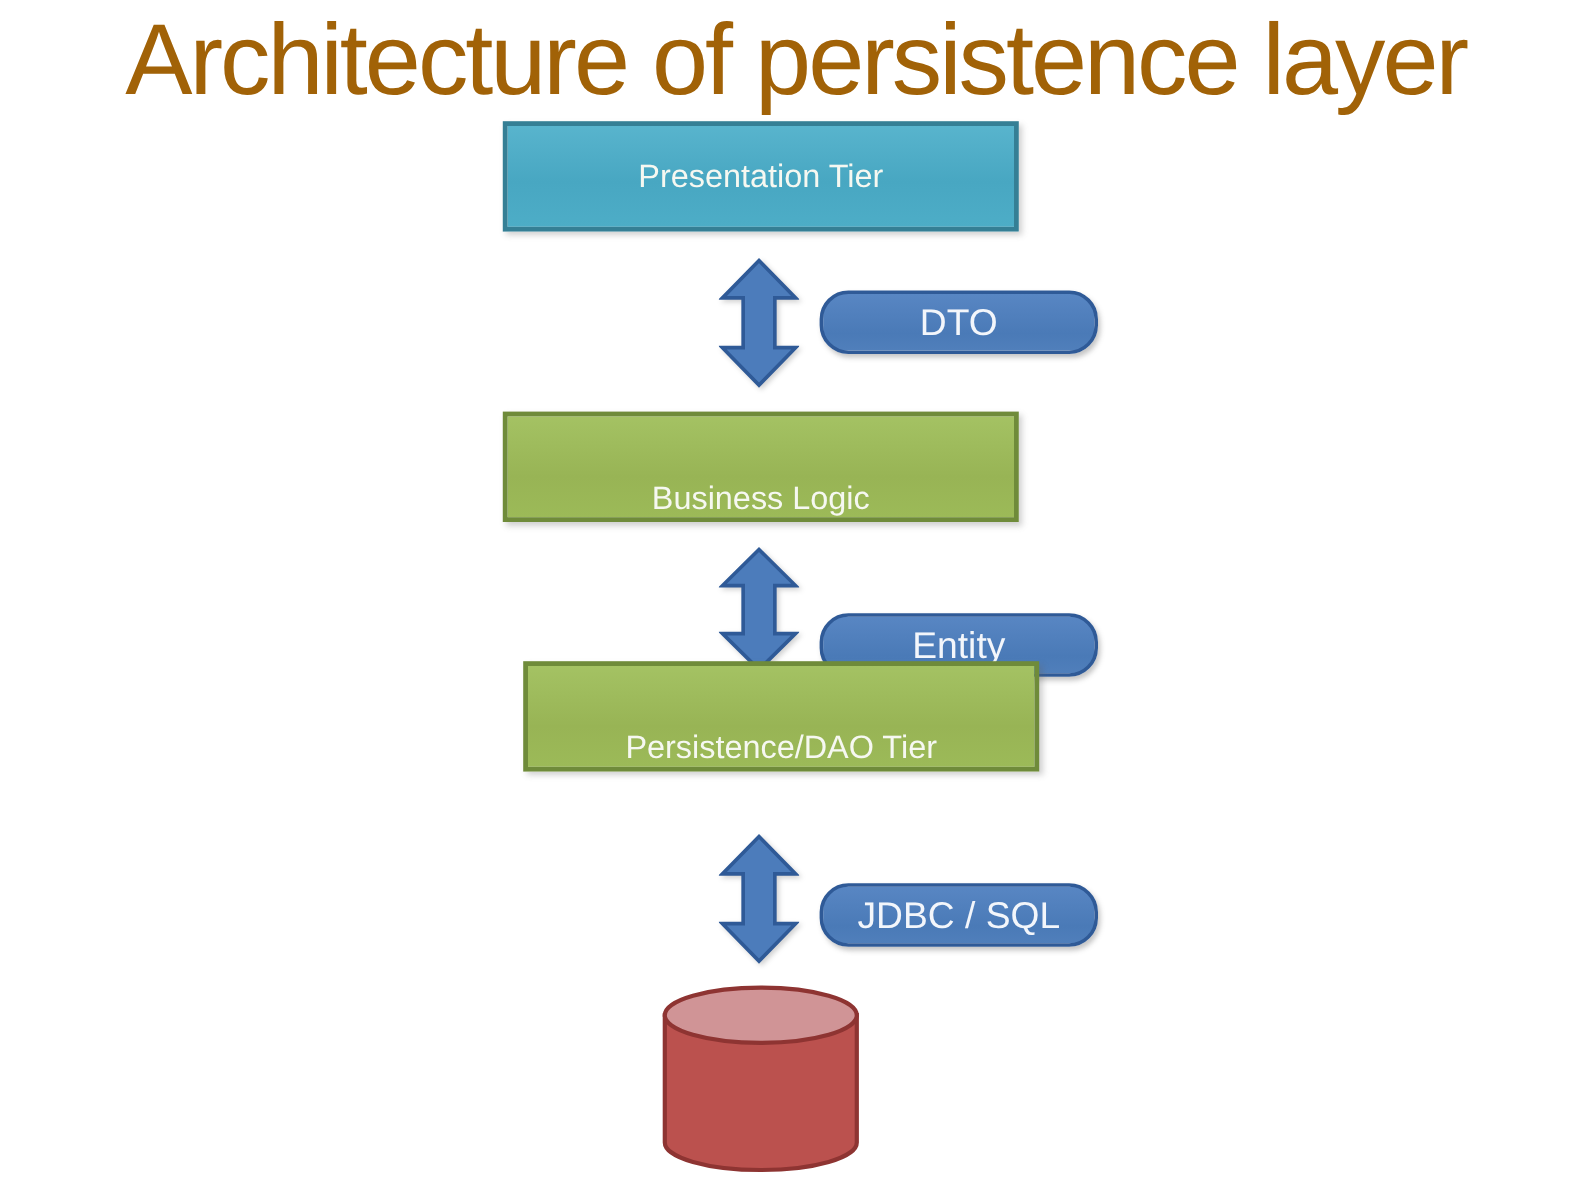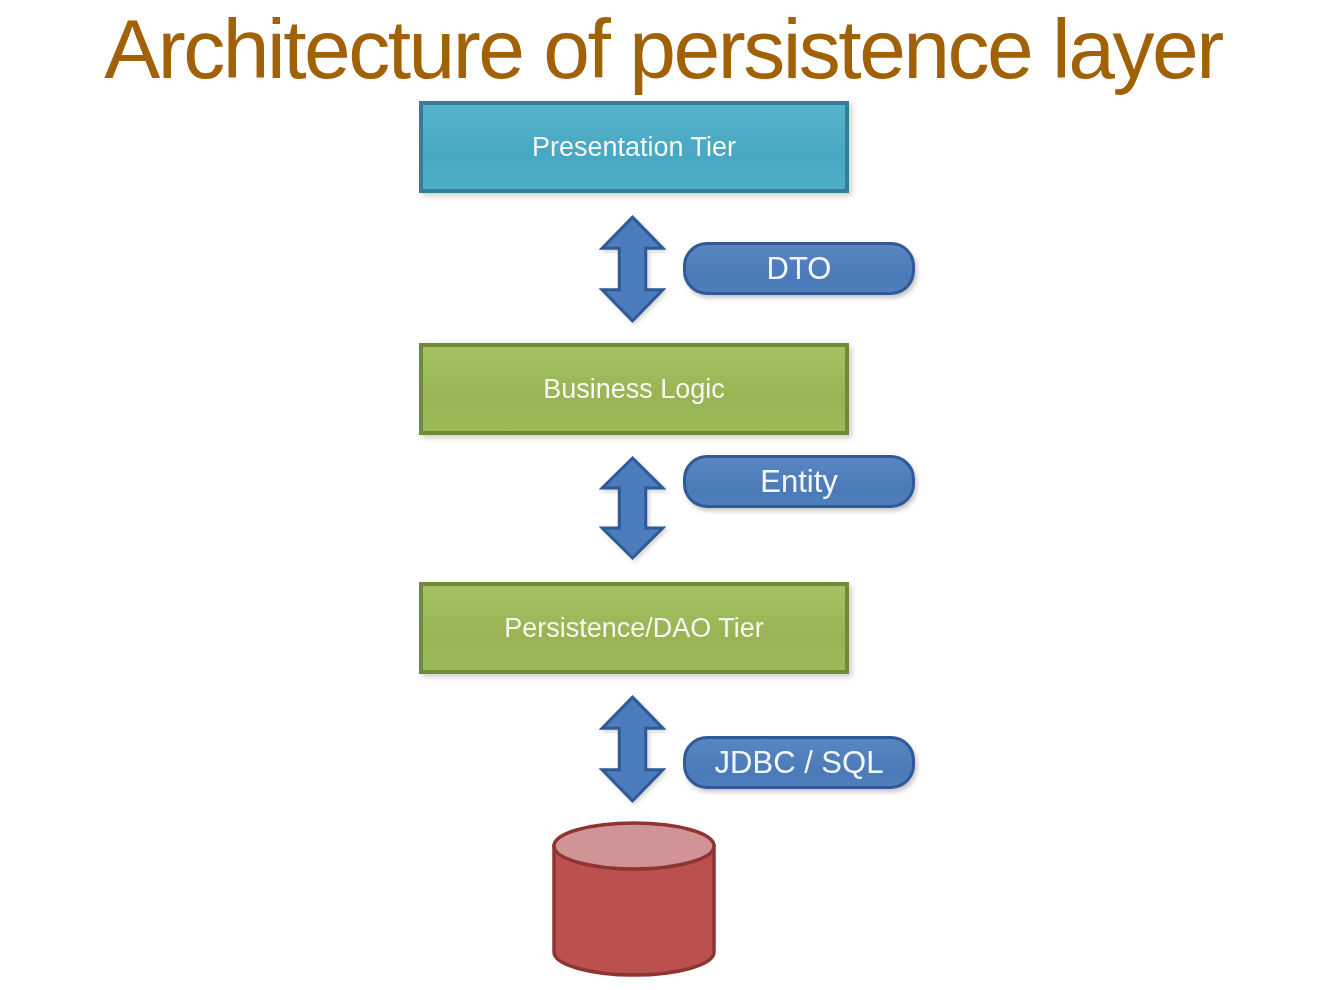--- a/index.html
+++ b/index.html
@@ -43,24 +43,25 @@
     color: #f6f8f1;
     box-shadow: 3px 3px 5px rgba(100,100,100,0.30);
   }
   .tier-teal {
     background: linear-gradient(to bottom, #58b4cd 0%, #48a7c2 55%, #4dadc7 100%);
     border-color: #357f95;
   }
   .tier-green {
     background: linear-gradient(to bottom, #a4c263 0%, #98b455 60%, #9cba58 100%);
     border-color: #6f8b3a;
+    align-items: flex-end;
   }
   .tier-presentation { top: 101px; }
   .tier-business     { top: 343px; }
-  .tier-persistence  { top: 582px; }
+  .tier-persistence  { top: 551px; margin-left: 17px; }
 
   .arrow {
     position: absolute;
     left: 599px;
     width: 67px;
     filter: drop-shadow(2px 2px 2px rgba(0,0,0,0.18));
   }
   .arrow-1 { top: 214px; height: 110px; }
   .arrow-2 { top: 455px; height: 106px; }
   .arrow-3 { top: 694px; height: 110px; }
@@ -75,21 +76,21 @@
     border-radius: 24px;
     background: linear-gradient(to bottom, #5886c3 0%, #4a7ab7 70%, #507fbb 100%);
     display: flex;
     align-items: center;
     justify-content: center;
     font-size: 31px;
     color: #f3f6fb;
     box-shadow: 2px 3px 4px rgba(90,90,90,0.35);
   }
   .badge-dto    { top: 242px; }
-  .badge-entity { top: 455px; }
+  .badge-entity { top: 511px; }
   .badge-jdbc   { top: 736px; }
 
   .db-cylinder {
     position: absolute;
     left: 549px;
     top: 819px;
     width: 170px;
     height: 162px;
   }
   .db-label {

